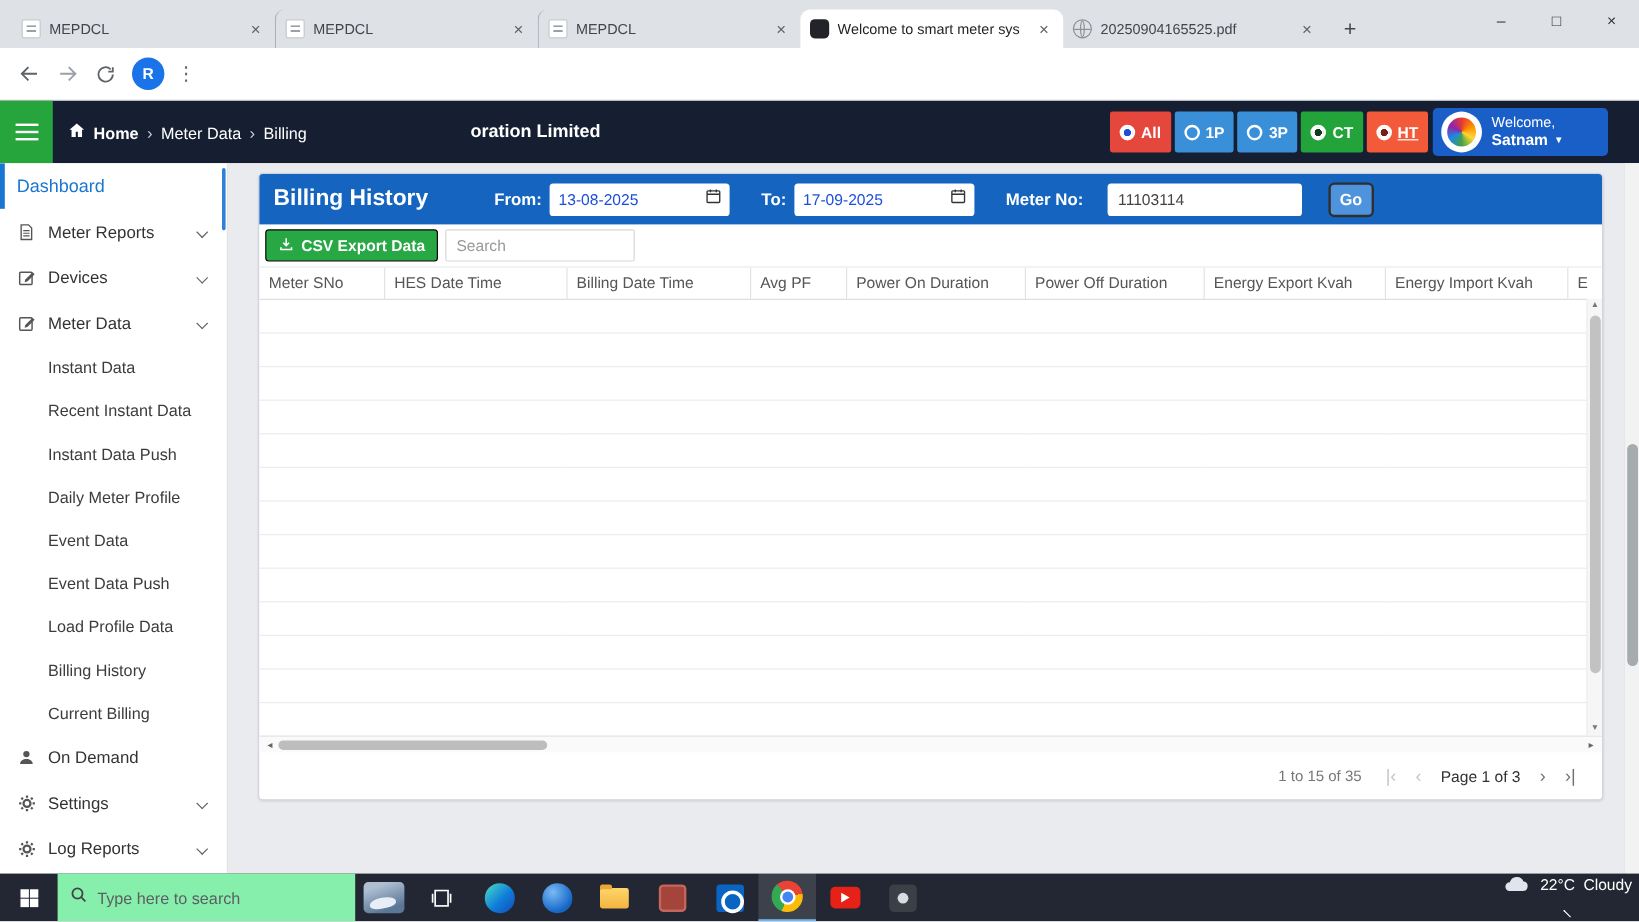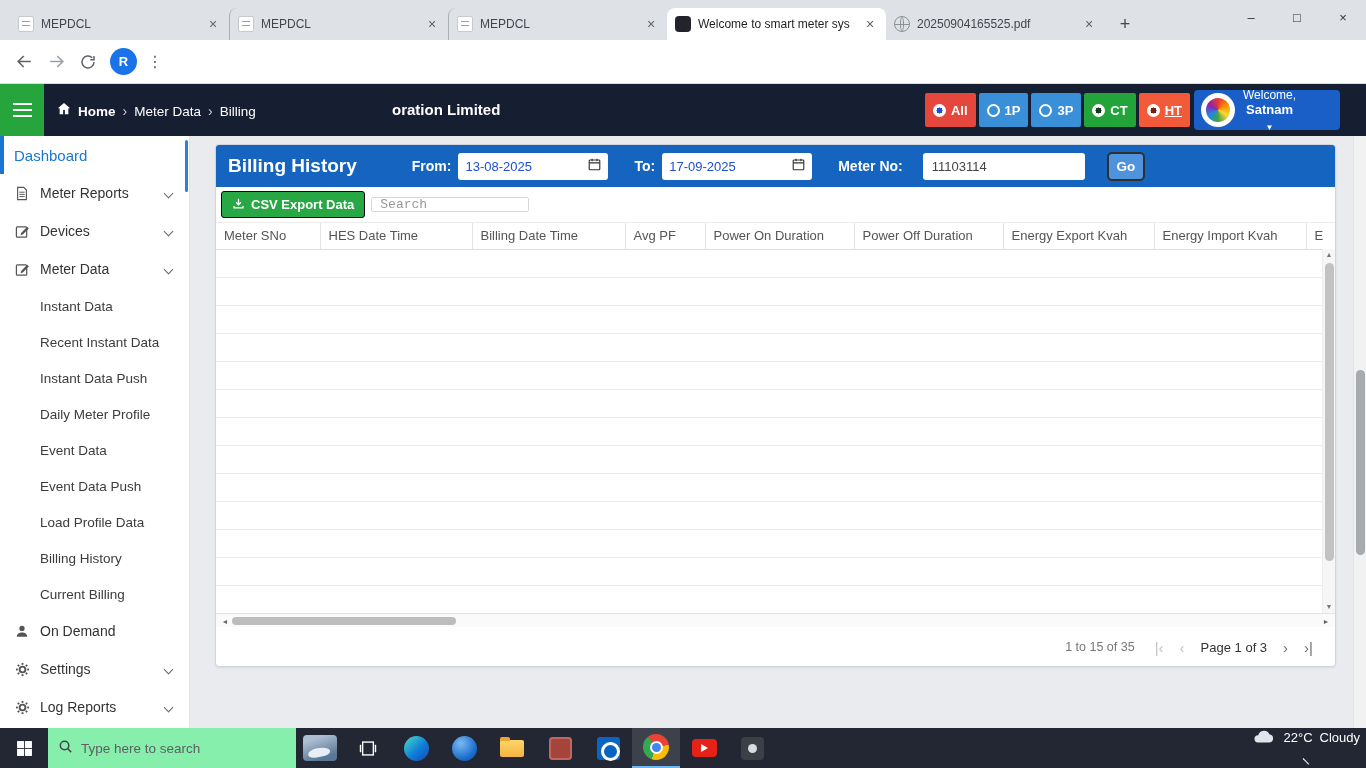--- a/index.html
+++ b/index.html
@@ -49,21 +49,21 @@
   .f-ct { background:#23a43b; } .f-ht { background:#f25a3a;text-decoration:underline; }
   .fradio { width:13px; height:13px; border-radius:50%; border:2px solid #fff; background:transparent; flex:none; }
   .fradio.dot-blue { background:radial-gradient(circle,#1d4ed8 0 45%,#fff 50%); }
   .fradio.dot-dark { background:radial-gradient(circle,#123c1e 0 45%,#fff 50%); }
   .fradio.dot-red  { background:radial-gradient(circle,#7a1f12 0 45%,#fff 50%); }
   .userbox { position:absolute; right:26px; top:6px; height:40px; width:146px; background:#1a5fc8; border-radius:4px; display:flex; align-items:center; gap:8px; padding:0 7px; }
   .ulogo { width:34px; height:34px; border-radius:50%; background:#fff; display:flex; align-items:center; justify-content:center; flex:none; }
   .ulogo span { width:24px; height:24px; border-radius:50%; background:conic-gradient(#e53935,#fb8c00,#fdd835,#43a047,#1e88e5,#8e24aa,#e53935); }
   .ucol { display:flex; flex-direction:column; line-height:1.2; }
   .uwelcome { font-size:12px; }
-  .uname-row { display:flex; align-items:center; gap:5px;flex-direction:column; }
+  .uname-row { display:flex; align-items:center; gap:5px; }
   .uname { font-size:13px; font-weight:bold; }
   .ucaret { font-size:8px; }
 
   
   .bodyrow { position:absolute; top:136px; bottom:40px; left:0; right:0; display:flex; }
   .sidebar { width:190px; background:#fff; border-right:1px solid #e1e3e6; position:relative; overflow:hidden; }
   .side-thumb { position:absolute; right:1px; top:4px; width:3px; height:52px; background:#2f80d8; border-radius:2px; }
   .sitem { height:38px; display:flex; align-items:center; gap:10px; padding:0 14px; font-size:14px; color:#333; white-space:nowrap; }
   .sitem.active { color:#1976d2; border-left:4px solid #1976d2; padding-left:10px; font-size:15px; }
   .sitem .sicon { width:16px; height:16px; flex:none; display:flex; align-items:center; justify-content:center; color:#555; font-size:15px; }
@@ -79,21 +79,21 @@
   .lbl-from { margin-left:55px; }
   .lbl-to { margin-left:26px; }
   .lbl-meter { margin-left:26px; }
   .dinput { width:150px; height:27px; background:#fff; border-radius:3px; display:flex; align-items:center; padding:0 7px; gap:4px; margin-left:7px; }
   .dinput input { border:0; outline:0; flex:1; min-width:0; font-size:13px; color:#1d4ed8; background:transparent; font-family:inherit; }
   .minput { width:162px; height:27px; border:0; outline:0; border-radius:3px; padding:0 9px; font-size:13px; color:#444; margin-left:20px; font-family:inherit; }
   .gobtn { margin-left:22px; width:38px; height:29px; background:#4f93dd; color:#fff; font-weight:bold; font-size:13.5px; border:2px solid #2f2f2f; border-radius:5px; }
 
   .csvrow { height:36px; display:flex; align-items:center; padding:0 5px; gap:6px; border-bottom:1px solid #ececec; }
   .csvbtn { height:27px; display:flex; align-items:center; gap:6px; padding:0 10px; background:#28a745; color:#fff; font-weight:bold; font-size:13px; border:1px solid #0a0a0a; border-radius:3px; }
-  .searchin { width:158px; height:15px; border:1px solid #d8d8d8; border-radius:2px; padding:0 8px; font-size:13px; color:#444; outline:0; font-family:Liberation Mono, monospace; }
+  .searchin { width:158px; height:27px; border:1px solid #d8d8d8; border-radius:2px; padding:0 8px; font-size:13px; color:#444; outline:0; font-family:Liberation Sans, sans-serif; }
   .searchin::placeholder { color:#999; }
 
   .tablewrap { position:relative; height:390px; overflow:hidden; }
   table { border-collapse:collapse; table-layout:fixed; width:1107px; }
   th { text-align:left; font-weight:normal; color:#555; font-size:13px; padding:5px 8px; border-bottom:1px solid #ddd; white-space:nowrap; overflow:hidden; height:26px; }
   th + th { border-left:1px solid #e3e3e3; }
   td { font-size:13px; color:#333; padding:7px 8px 6px; border-bottom:1px solid #ececec; white-space:nowrap; overflow:hidden; height:28px; }
   .vscroll { position:absolute; top:26px; right:0; bottom:0; width:13px; background:#f6f6f6; border-left:1px solid #ededed; }
   .v-arrow { height:12px; text-align:center; font-size:7px; color:#777; line-height:12px; }
   .v-arrow.down { position:absolute; bottom:0; left:0; right:0; }

